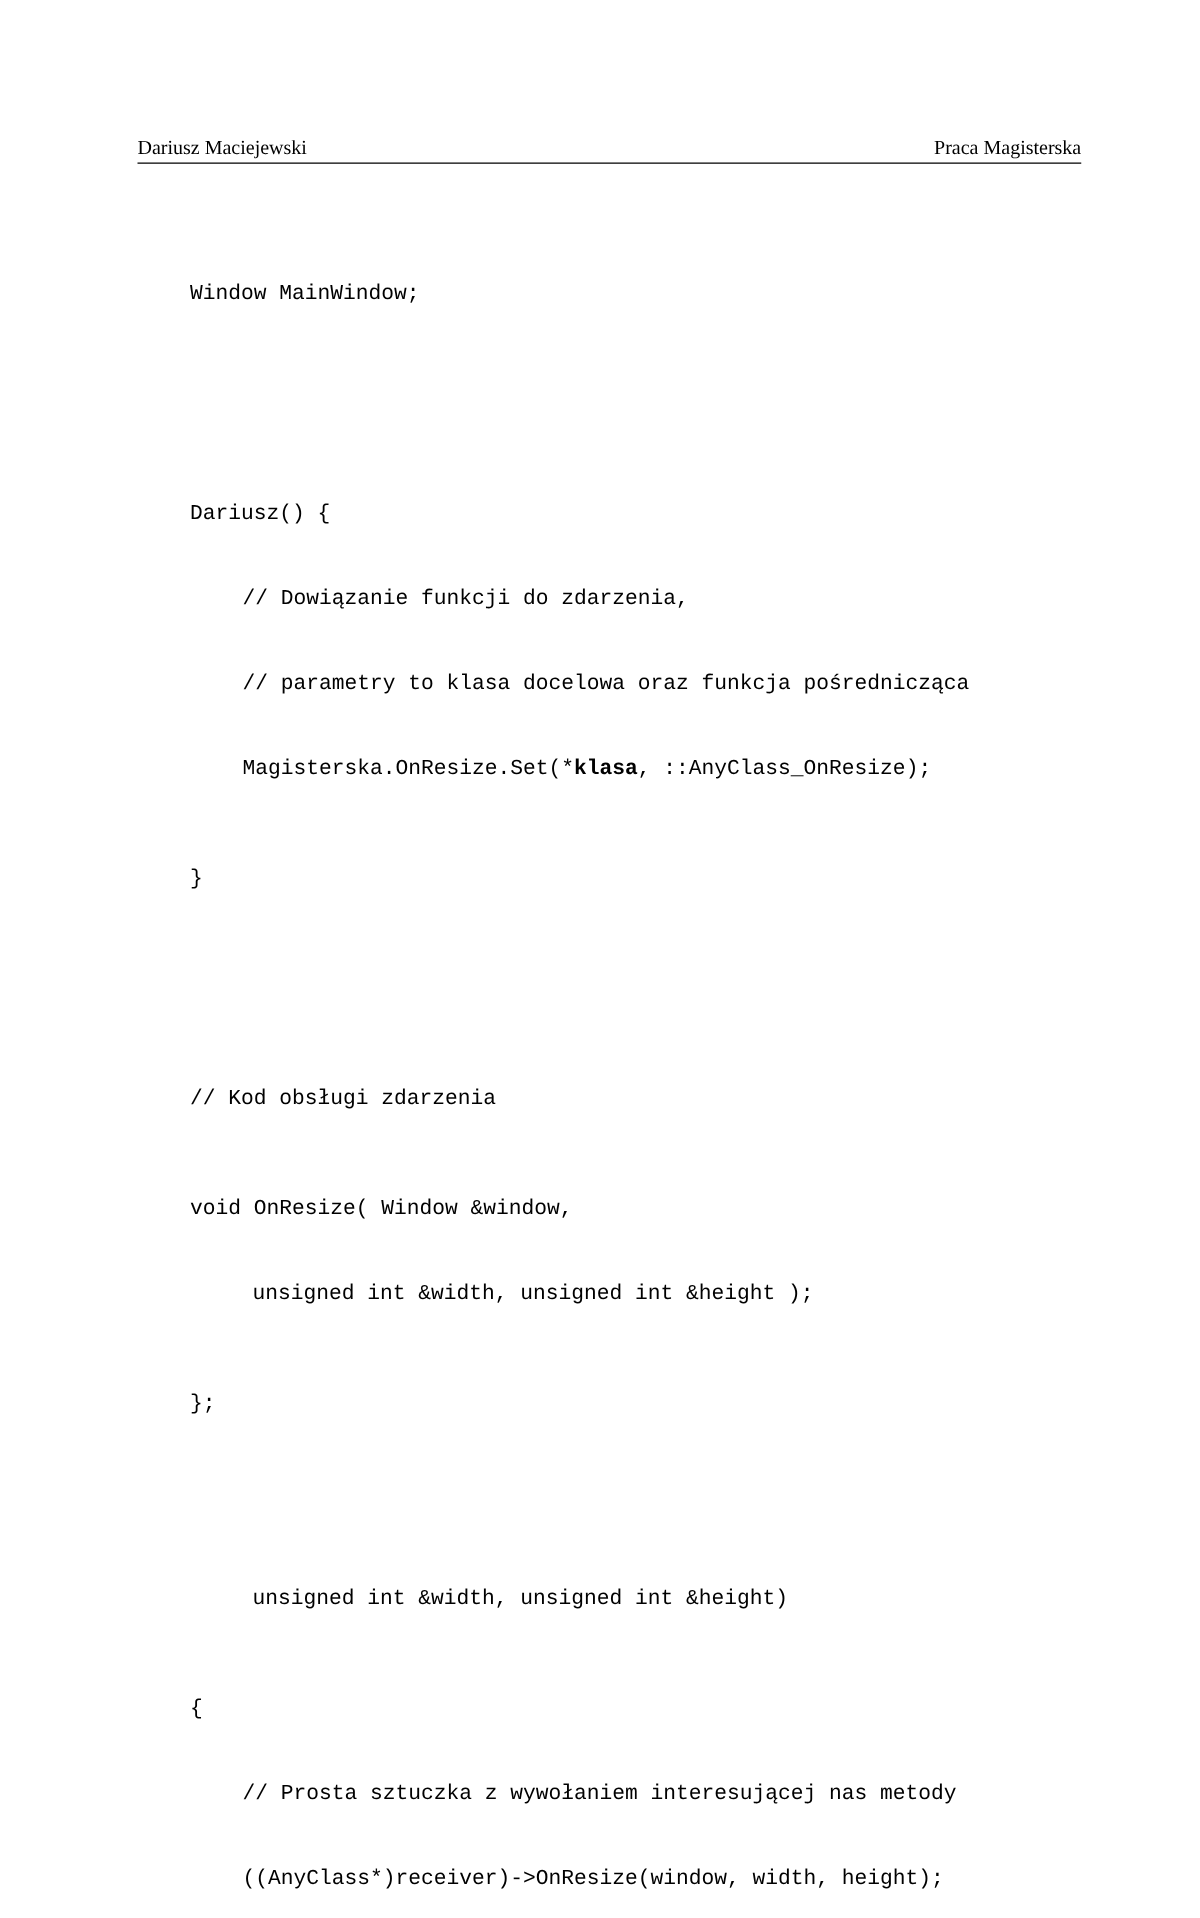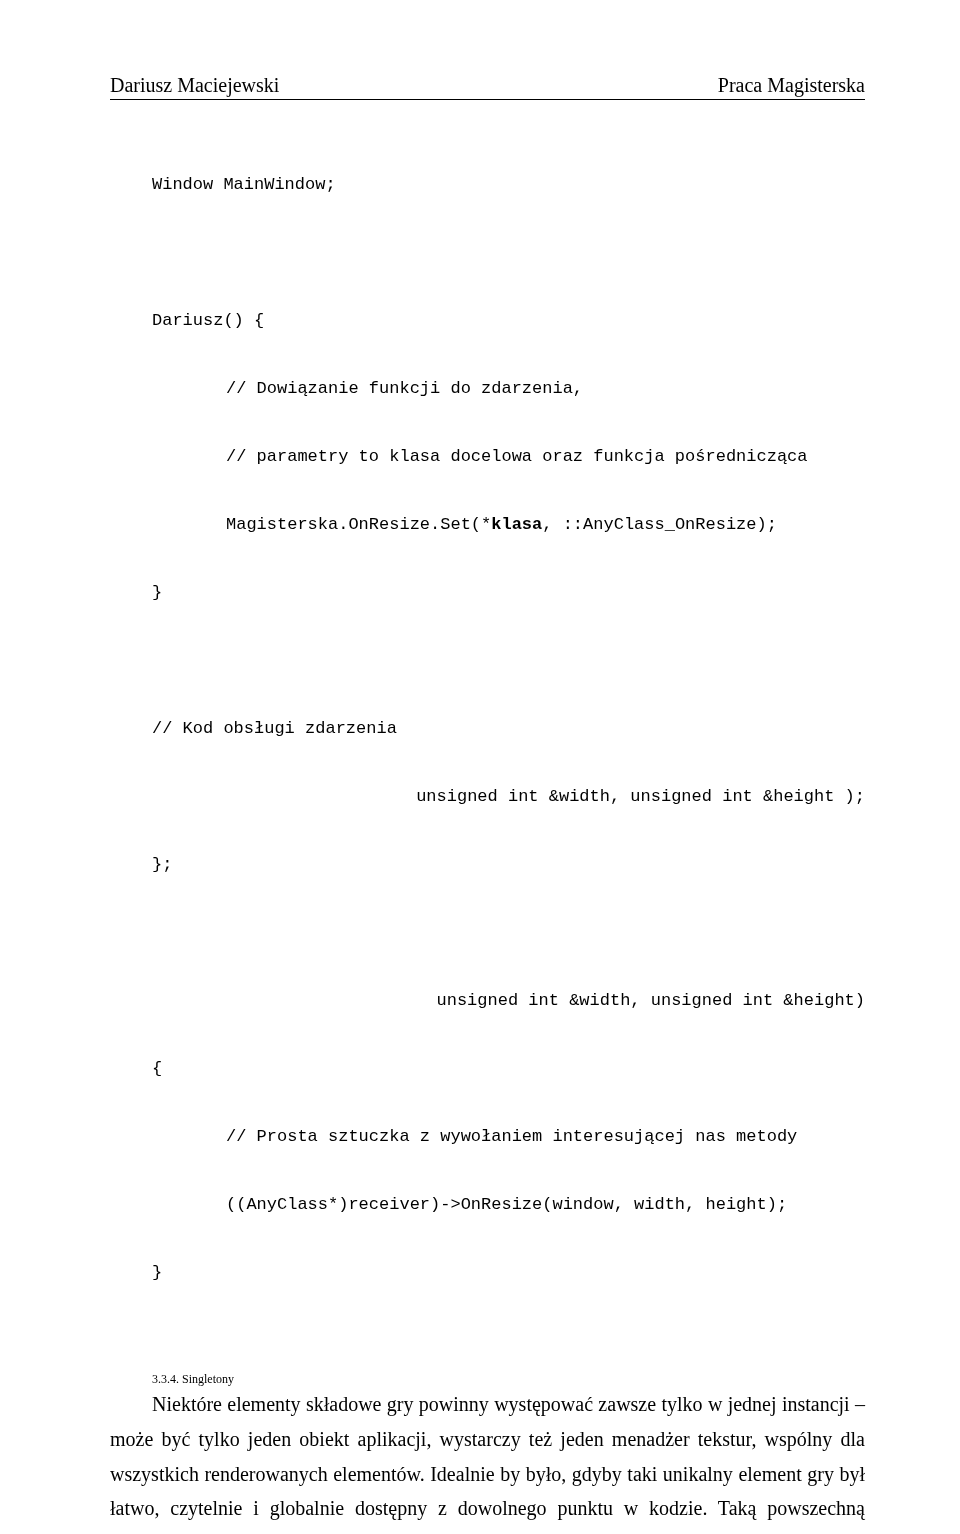--- a/index.html
+++ b/index.html
@@ -11,34 +11,35 @@
   }
   .page {
     padding: 74px 95px 60px 110px;
     box-sizing: border-box;
     min-height: 1534px;
     position: relative;
   }
   .header-line {
     display: flex;
     justify-content: space-between;
-    font-size: 20px;
+    font-size: 16px;
     border-bottom: 1.5px solid #000;
     padding-bottom: 2px;
+    margin-top: 36px;
   }
   .code-block {
     font-family: "Courier New", Courier, monospace;
     font-size: 17px;
     line-height: 2.0;
     white-space: pre;
     margin-top: 34px;
   }
-  .code-indent-1 { margin-left: 42px; }
-  .code-indent-2 { margin-left: 116px; }
-  .code-indent-3b { margin-left: 92px; text-align: right; }
+  .code-indent-1 { margin-left: 42px; margin-top: 20px; }
+  .code-indent-2 { margin-left: 84px; }
+  .code-indent-3b { margin-left: 92px; }
   .section-heading {
     font-size: 12px;
     margin-top: 14px;
     text-indent: 42px;
   }
   .body-text {
     font-size: 20px;
     line-height: 1.74;
     text-align: justify;
   }
@@ -61,20 +62,21 @@
   <div class="code-block">
 <div class="code-indent-1"><span>Window MainWindow;</span></div>
 <div class="code-indent-1">&nbsp;</div>
 <div class="code-indent-1"><span>Dariusz() {</span></div>
 <div class="code-indent-2"><span>// Dowiązanie funkcji do zdarzenia,</span></div>
 <div class="code-indent-2"><span>// parametry to klasa docelowa oraz funkcja pośrednicząca</span></div>
 <div class="code-indent-2"><span>Magisterska.OnResize.Set(*</span><span class="bold">klasa</span><span>, ::AnyClass_OnResize);</span></div>
 <div class="code-indent-1"><span>}</span></div>
 <div class="code-indent-1">&nbsp;</div>
 <div class="code-indent-1"><span>// Kod obsługi zdarzenia</span></div>
+<div class="code-indent-1"><span>void OnResize( Window &amp;window,</span></div>
 <div class="code-indent-3b"><span>unsigned int &amp;width, unsigned int &amp;height );</span></div>
 <div class="code-indent-1"><span>};</span></div>
 <div class="code-indent-1">&nbsp;</div>
 <div class="code-indent-3b"><span>unsigned int &amp;width, unsigned int &amp;height)</span></div>
 <div class="code-indent-1"><span>{</span></div>
 <div class="code-indent-2"><span>// Prosta sztuczka z wywołaniem interesującej nas metody</span></div>
 <div class="code-indent-2"><span>((AnyClass*)receiver)-&gt;OnResize(window, width, height);</span></div>
 <div class="code-indent-1"><span>}</span></div>
   </div>
 

